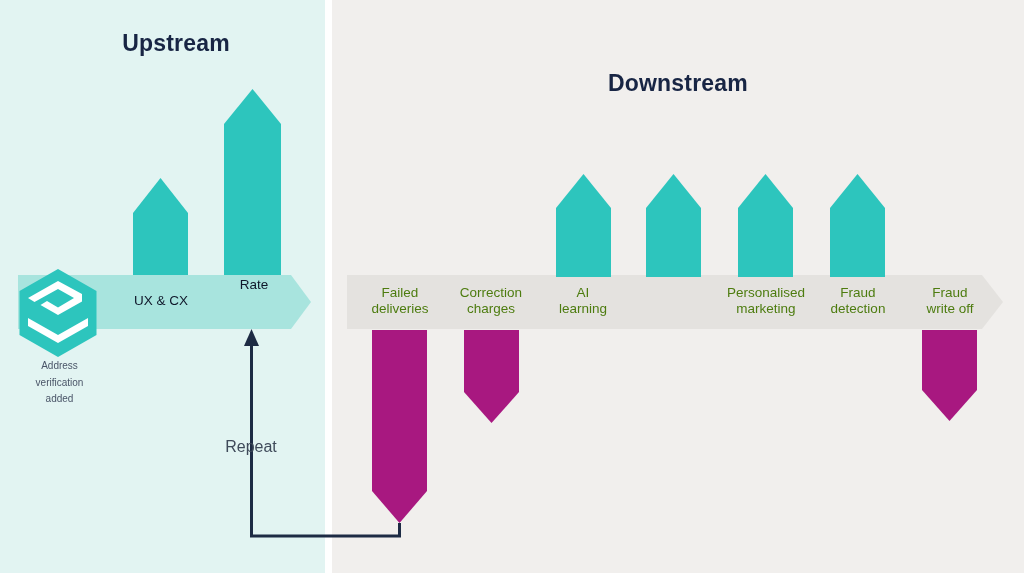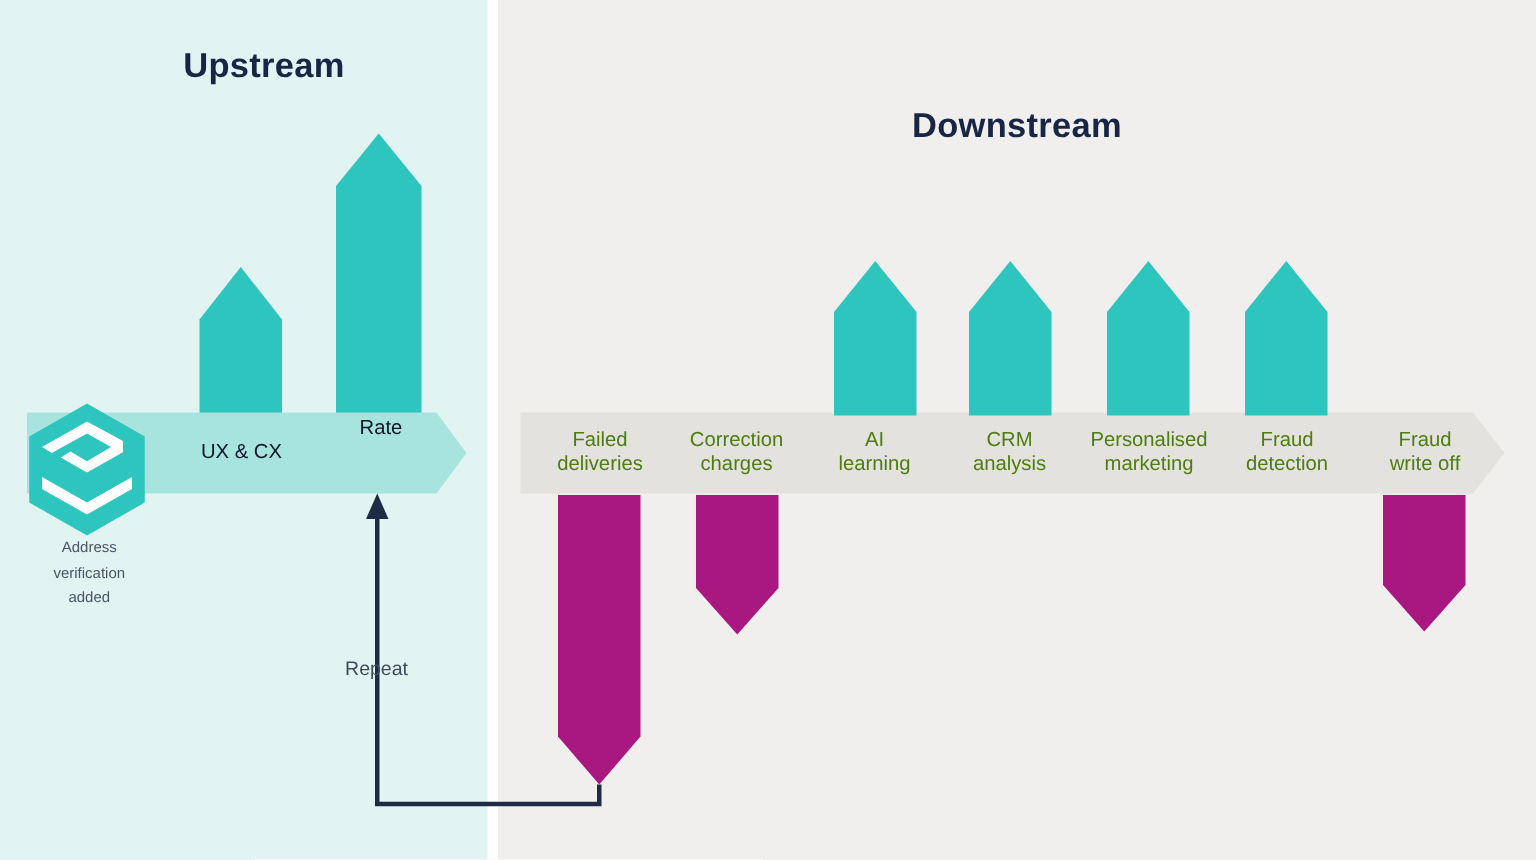--- a/index.html
+++ b/index.html
@@ -44,21 +44,21 @@
   
   #icon-caption{
     position:absolute;left:2px;top:358px;width:115px;
     font-size:10px;line-height:16.5px;color:#4a5568;text-align:center;
     white-space:pre-line;
   }
 
   
   #repeat-label{
     position:absolute;left:192px;top:438px;width:118px;
-    font-size:13px;color:#3f4a5a;text-align:center;
+    font-size:16px;color:#3f4a5a;text-align:center;
   }
 </style>
 </head>
 <body>
 
 <div class="canvas">
 
   <div class="panel-upstream"></div>
   <div class="panel-downstream"></div>
 
@@ -101,22 +101,20 @@
 
   <div class="band-label upstream-lbl" style="left:102px;top:293px;width:118px;">UX &amp; CX</div>
   <div class="band-label upstream-lbl" style="left:195px;top:277px;width:118px;">Rate</div>
 
   <div class="band-label" style="left:353px;top:285px;width:94px;">Failed
 deliveries</div>
   <div class="band-label" style="left:443px;top:285px;width:96px;">Correction
 charges</div>
   <div class="band-label" style="left:538px;top:285px;width:90px;">AI
 learning</div>
-  <div class="band-label" style="left:628px;top:285px;width:90px;">CRM
-analysis</div>
   <div class="band-label" style="left:707px;top:285px;width:118px;">Personalised
 marketing</div>
   <div class="band-label" style="left:811px;top:285px;width:94px;">Fraud
 detection</div>
   <div class="band-label" style="left:904px;top:285px;width:92px;">Fraud
 write off</div>
 
   <div id="icon-caption">Address
 verification
 added</div>

